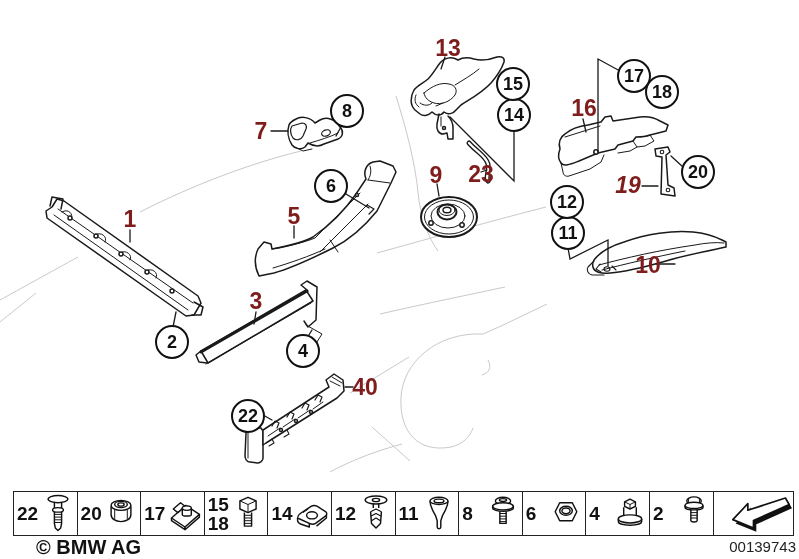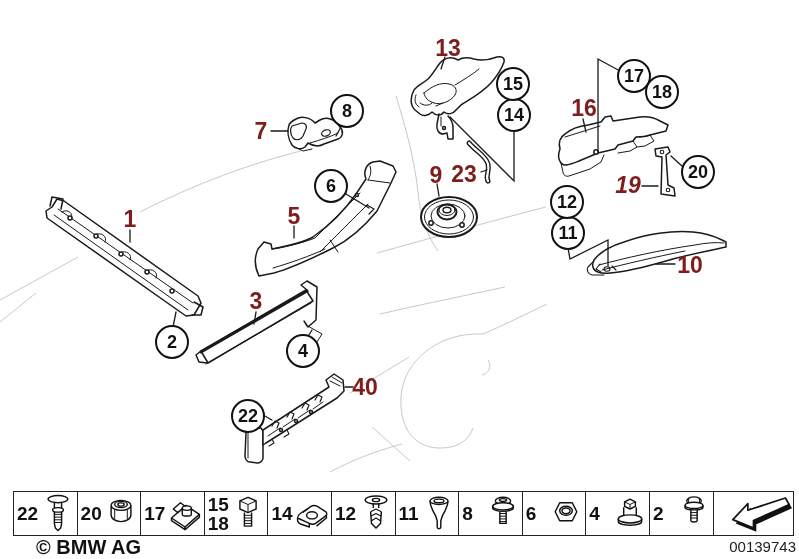--- a/index.html
+++ b/index.html
@@ -268,26 +268,26 @@
       </symbol>
     </defs>
   </svg>
 
   <div id="overlay">
       <div class="plabel" style="left: 130px; top: 219px;">1</div>
       <div class="plabel" style="left: 256px; top: 301px;">3</div>
       <div class="plabel" style="left: 294px; top: 216px;">5</div>
       <div class="plabel" style="left: 261px; top: 131px;">7</div>
       <div class="plabel" style="left: 436px; top: 175px;">9</div>
-      <div class="plabel" style="left: 690px; top: 265px;">10</div>
+      <div class="plabel" style="left: 648px; top: 265px;">10</div>
       <div class="plabel" style="left: 448px; top: 48px;">13</div>
       <div class="plabel" style="left: 584px; top: 108px;">16</div>
       <div class="plabel" style="left: 628px; top: 185px; font-style: italic;">19</div>
       <div class="plabel" style="left: 365px; top: 387px;">40</div>
-      <div class="plabel" style="left: 464px; top: 174px;">23</div>
+      <div class="plabel" style="left: 481px; top: 174px;">23</div>
       <div class="callout" style="left: 172px; top: 342px;">2</div>
       <div class="callout" style="left: 303px; top: 351px;">4</div>
       <div class="callout" style="left: 331px; top: 186px;">6</div>
       <div class="callout" style="left: 347px; top: 111px;">8</div>
       <div class="callout" style="left: 568px; top: 233px;">11</div>
       <div class="callout" style="left: 567px; top: 202px;">12</div>
       <div class="callout" style="left: 514px; top: 115px;">14</div>
       <div class="callout" style="left: 513px; top: 84px;">15</div>
       <div class="callout" style="left: 634px; top: 76px;">17</div>
       <div class="callout" style="left: 662px; top: 92px;">18</div>

